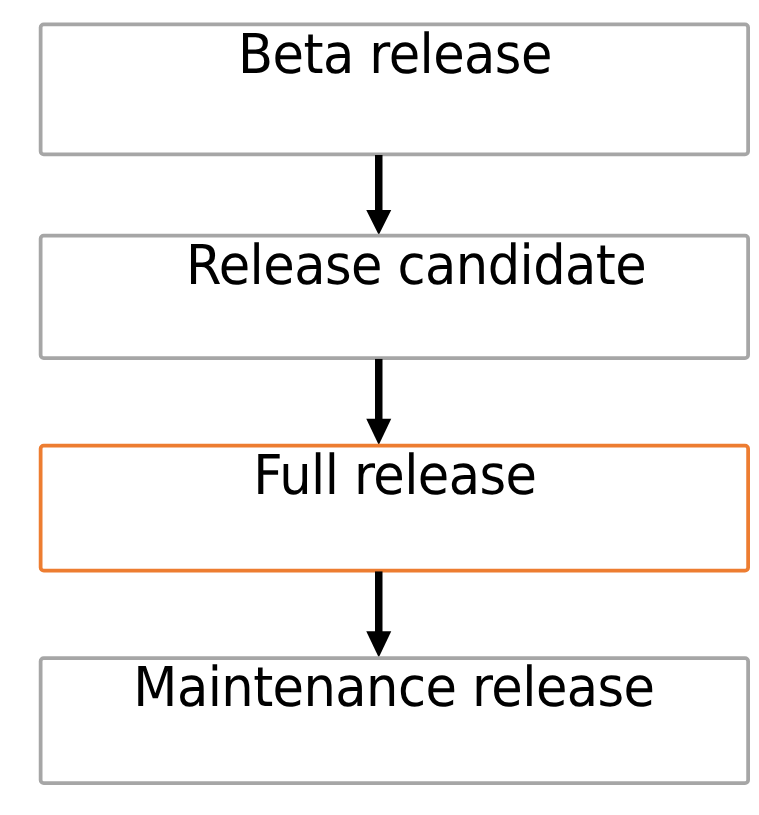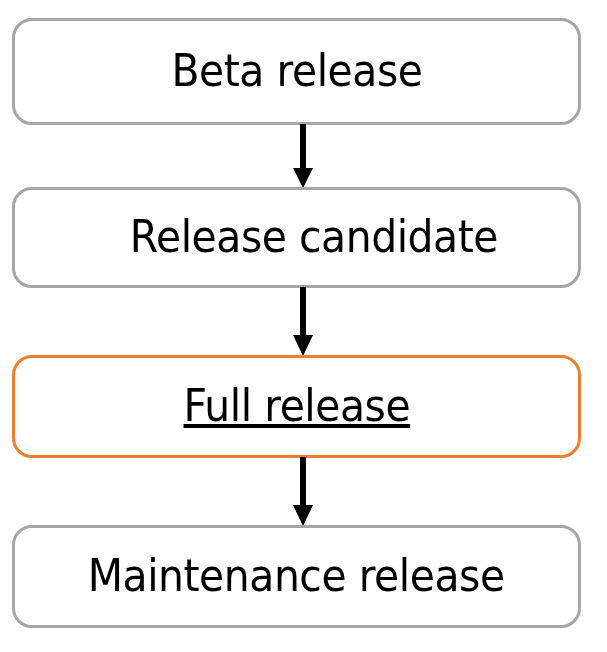--- a/index.html
+++ b/index.html
@@ -13,28 +13,28 @@
   }
   #diagram-root {
     position: relative;
     width: 607px;
     height: 652px;
     background: #ffffff;
     overflow: hidden;
   }
   .flow-node {
     position: absolute;
-    left: 12px;
+    left: 31px;
     width: 569px;
     box-sizing: border-box;
     background: #ffffff;
     border: 3px solid #a6a6a6;
-    border-radius: 20px;
+    border-radius: 4px;
     display: flex;
-    align-items: center;
+    align-items: flex-start;
     justify-content: center;
   }
   .flow-node.accent {
     border-color: #ed7d31;
   }
   .node-label {
     font-family: "DejaVu Sans", "Liberation Sans", sans-serif;
     font-size: 44px;
     line-height: 1.05;
     font-weight: 400;
@@ -84,21 +84,21 @@
     <span class="node-label">Release candidate</span>
   </div>
 
   <div class="flow-arrow arrow-2">
     <svg viewBox="0 0 24 69" preserveAspectRatio="none" aria-hidden="true">
       <line x1="12" y1="0" x2="12" y2="52" stroke="#000000" stroke-width="6"></line>
       <polygon points="2,48 22,48 12,69" fill="#000000"></polygon>
     </svg>
   </div>
 
-  <div class="flow-node node-3 accent" style="border-color: rgb(237, 125, 49); text-decoration: underline;">
+  <div class="flow-node node-3 accent" style="border-color: rgb(237, 125, 49);">
     <span class="node-label">Full release</span>
   </div>
 
   <div class="flow-arrow arrow-3">
     <svg viewBox="0 0 24 69" preserveAspectRatio="none" aria-hidden="true">
       <line x1="12" y1="0" x2="12" y2="52" stroke="#000000" stroke-width="6"></line>
       <polygon points="2,48 22,48 12,69" fill="#000000"></polygon>
     </svg>
   </div>
 

